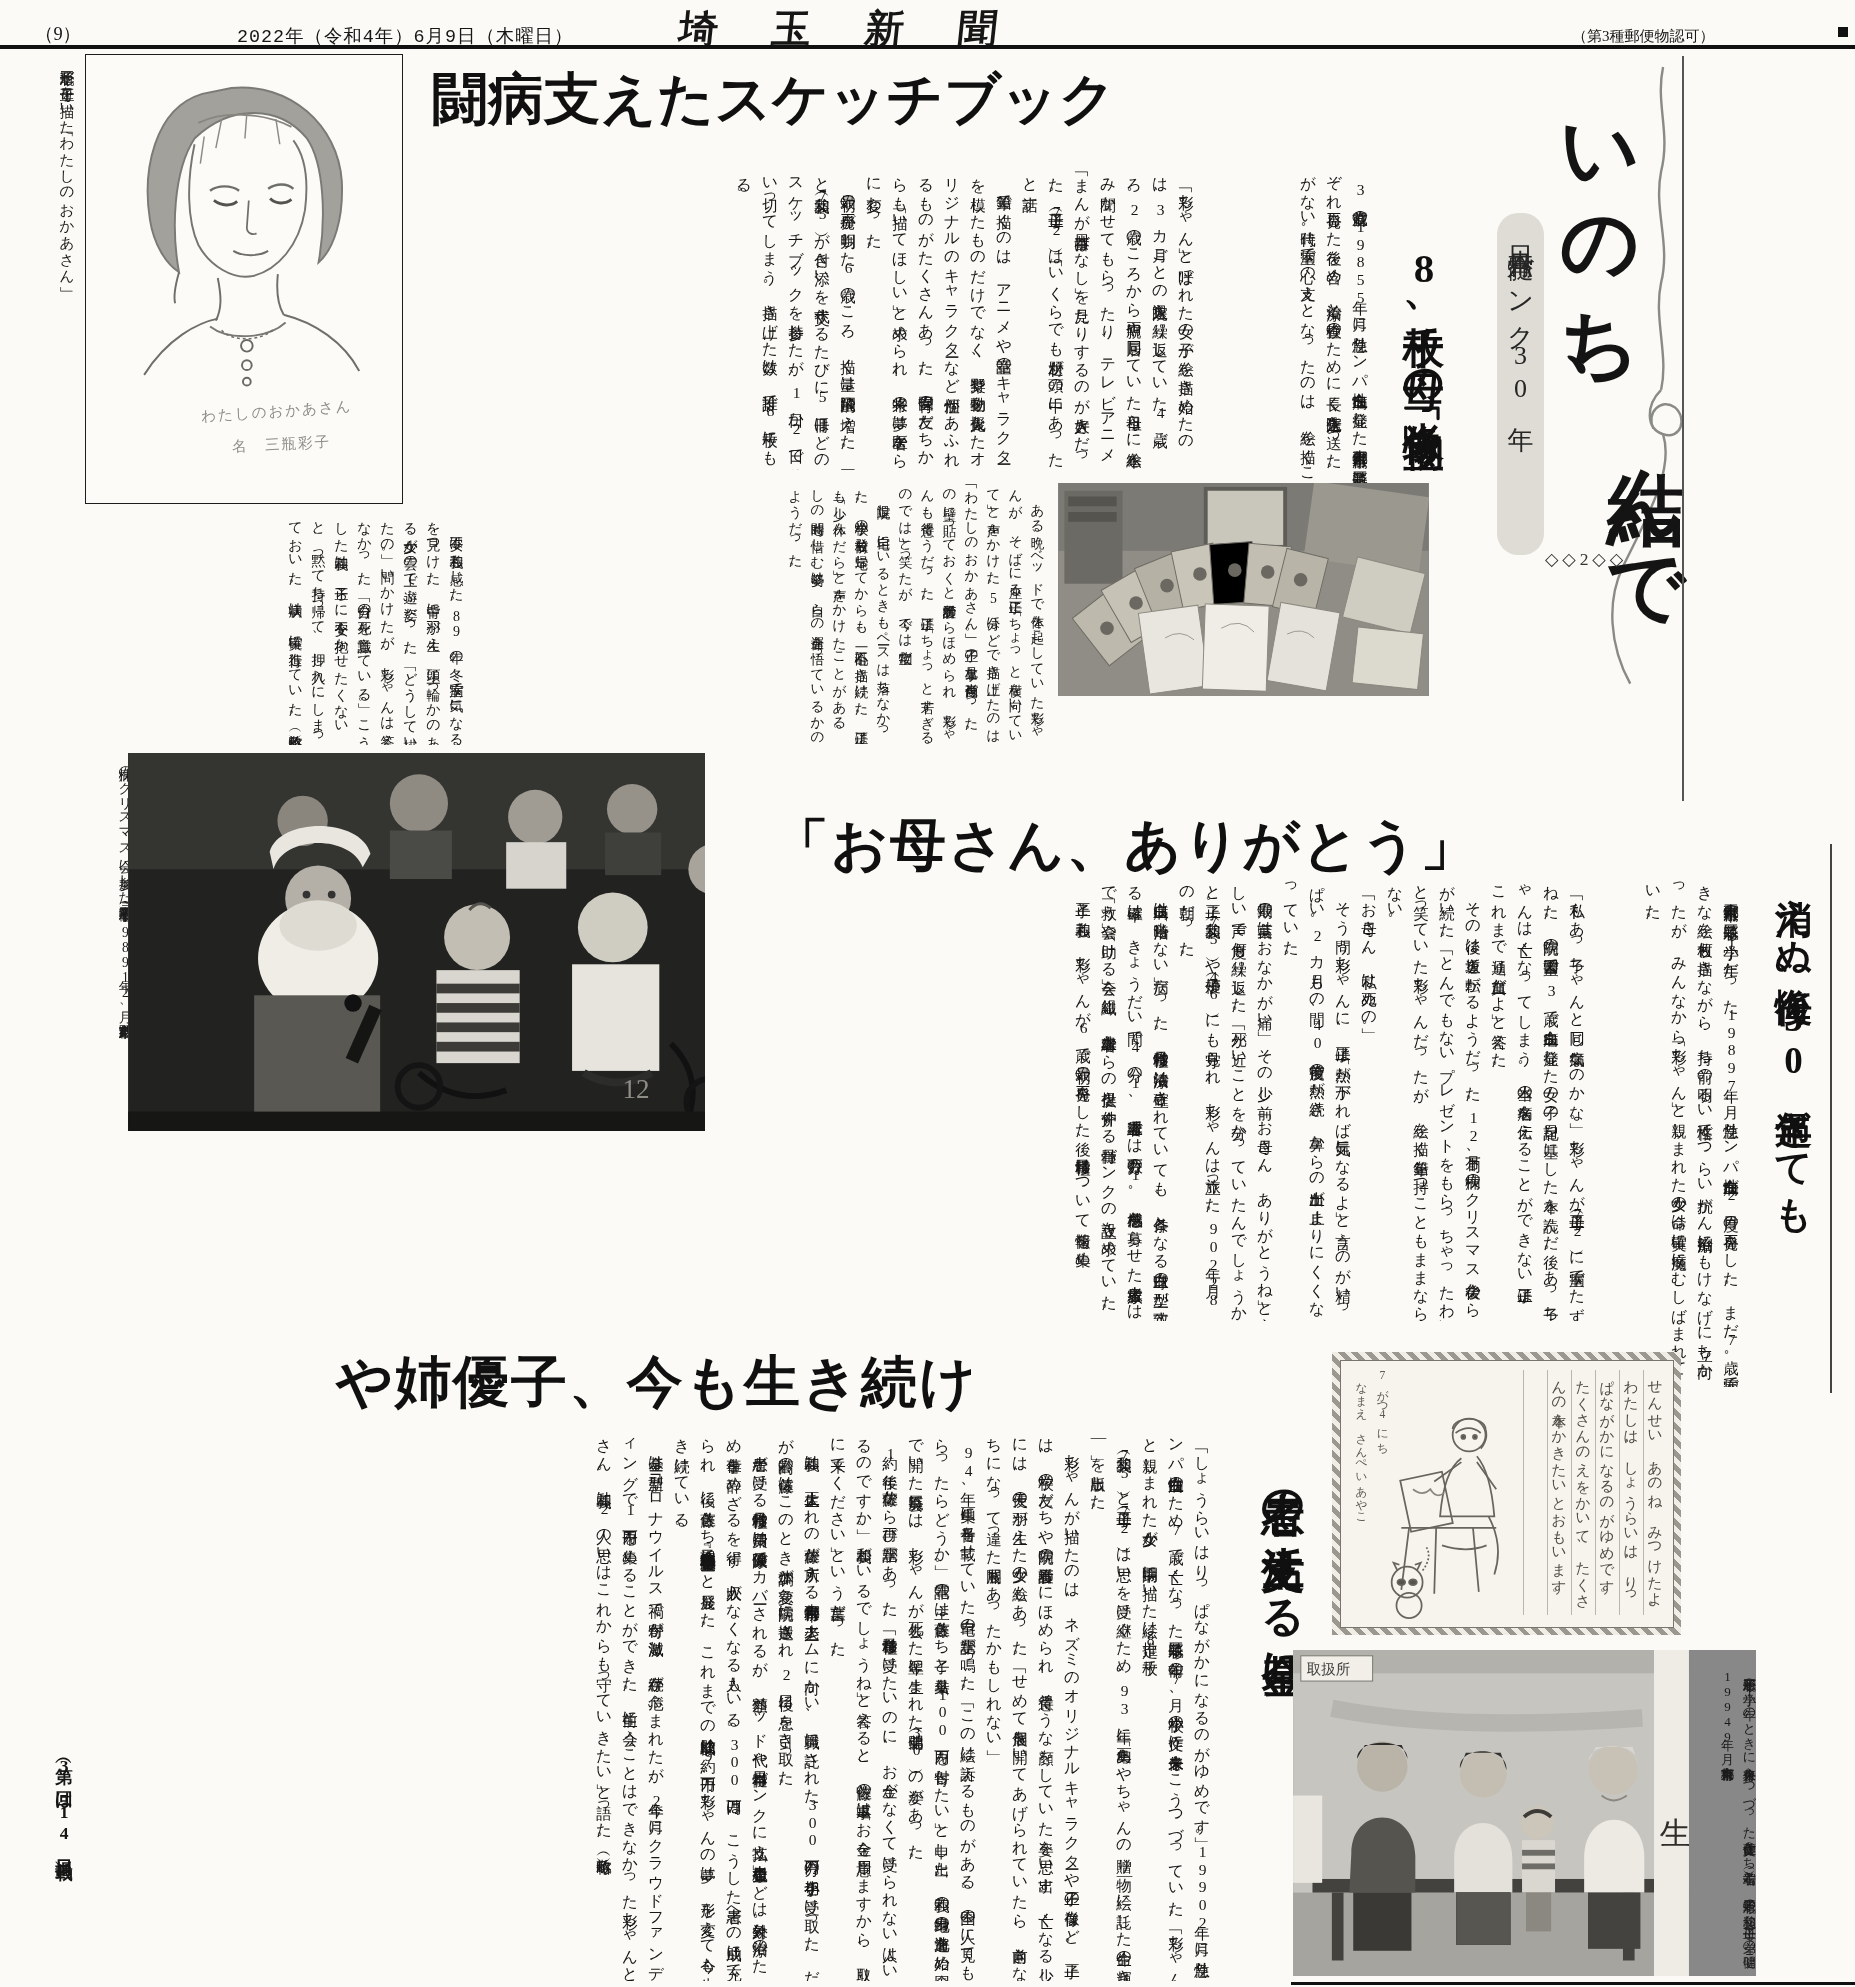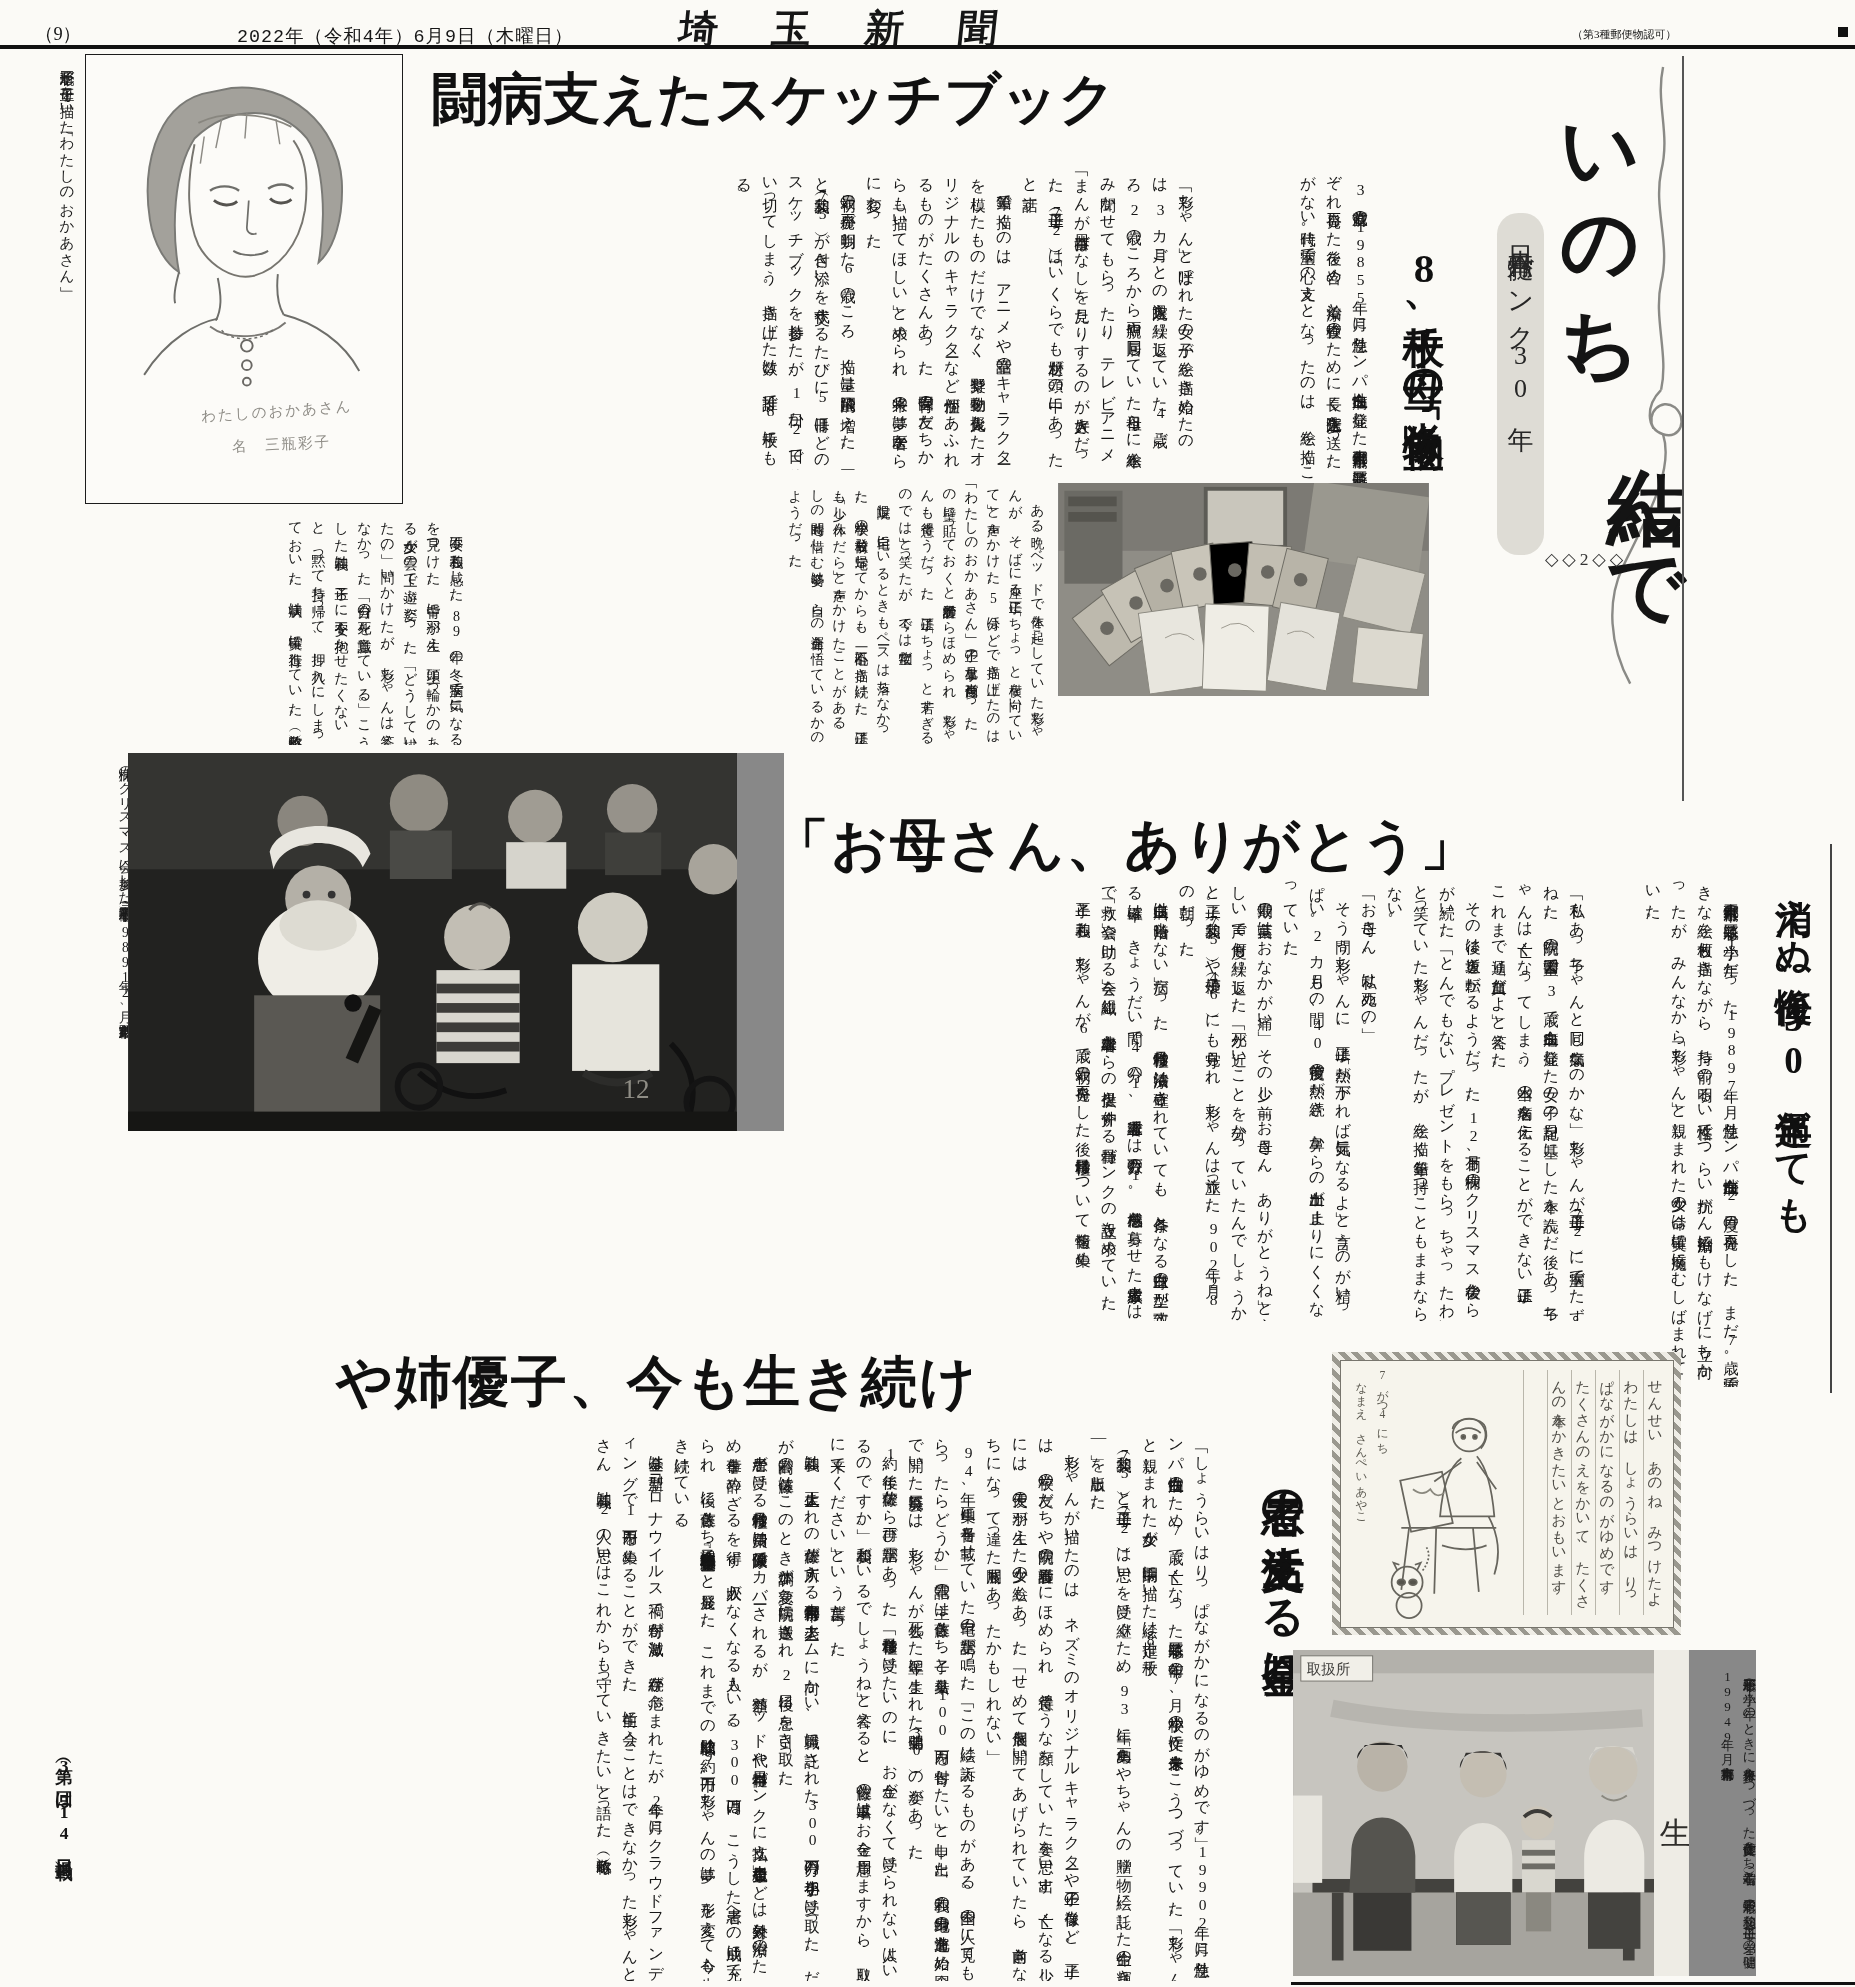--- a/index.html
+++ b/index.html
@@ -16,21 +16,21 @@
   svg{display:block;}
 </style>
 </head>
 <body>
 
 <div class="page">
 
   <div class="abs" style="left:35px;top:21.3px;font-size:18.4px;">（9）</div>
   <div class="abs" style="left:237px;top:23px;font-size:18.4px;letter-spacing:1px;font-family:Liberation Mono, monospace;">2022年（令和4年）6月9日（木曜日）</div>
   <div class="abs" style="left:679px;top:1.9px;font-size:39px;font-weight:900;letter-spacing:54px;transform:skewX(-6deg);font-family:'Liberation Serif','DejaVu Serif',serif;">埼玉新聞</div>
-  <div class="abs" style="left:1572px;top:27px;font-size:11px;">（第3種郵便物認可）</div>
+  <div class="abs" style="left:1572px;top:27px;font-size:15px;">（第3種郵便物認可）</div>
   <div class="abs" style="left:1838px;top:27px;width:9.7px;height:9.7px;background:#111;"></div>
   <div class="abs rule" style="left:0;top:45px;width:1855px;height:3.9px;"></div>
 
   <div class="abs v cap" style="left:54px;top:60px;height:388px;font-size:14.6px;line-height:25px;">三瓶彩子が母正子を描いた「わたしのおかあさん」</div>
   <div class="abs" style="left:85px;top:54px;width:316px;height:448px;border:1.9px solid #1c1c1c;background:#fcfbf8;">
     <svg width="312" height="444" viewBox="0 0 322 458">
       <g stroke="#6e6e6a" fill="none" stroke-width="2">
 
         <path d="M120 40 C70 55 58 120 66 170 C70 195 82 215 96 224 C88 180 90 120 112 86 C150 50 200 52 228 86 C246 112 248 170 240 214 C256 200 266 168 264 130 C260 72 210 28 150 34 Z" fill="#a3a19b" stroke="#7a7a76"></path>
         <path d="M96 224 C92 238 90 248 92 256"></path>
@@ -127,21 +127,21 @@
       <rect x="88" y="130" width="62" height="84" fill="#e8e6de" stroke="#8a887f" transform="rotate(-8 119 172)"></rect>
       <rect x="150" y="126" width="66" height="88" fill="#efede5" stroke="#8a887f" transform="rotate(2 183 170)"></rect>
       <rect x="222" y="128" width="62" height="82" fill="#e4e2da" stroke="#8a887f" transform="rotate(10 253 169)"></rect>
       <rect x="300" y="84" width="72" height="64" fill="#cfccc2" stroke="#8a887f" transform="rotate(14 336 116)"></rect>
       <rect x="306" y="152" width="68" height="58" fill="#dcd9cf" stroke="#8a887f" transform="rotate(6 340 181)"></rect>
       <path d="M110 160 q16 -10 30 2 M168 150 q20 -12 34 4 M236 156 q16 -8 28 4" stroke="#9a978d" fill="none"></path>
     </svg>
   </div>
 
   <div class="abs v cap" style="left:87px;top:757px;width:50px;height:377px;font-size:13.6px;line-height:23px;">病棟のクリスマス会に参加した三瓶彩子（手前右）＝1989年12月、東京都武蔵野市</div>
-  <div class="abs photo" style="left:128px;top:753px;width:656px;height:378px;">
+  <div class="abs photo" style="left:128px;top:753px;width:577px;height:378px;">
     <svg width="609" height="378" viewBox="0 0 628 390">
       <rect width="628" height="390" fill="#222220"></rect>
       <rect width="628" height="120" fill="#343431"></rect>
       <circle cx="300" cy="52" r="30" fill="#8f8b82"></circle>
         <rect x="270" y="80" width="64" height="50" fill="#4a4a46"></rect>
       <circle cx="420" cy="66" r="28" fill="#a09c93"></circle>
         <rect x="390" y="92" width="62" height="48" fill="#d6d4cc"></rect>
       <circle cx="520" cy="58" r="26" fill="#96928a"></circle>
         <rect x="492" y="82" width="58" height="44" fill="#3f3f3b"></rect>
       <circle cx="180" cy="70" r="26" fill="#8a867e"></circle>

